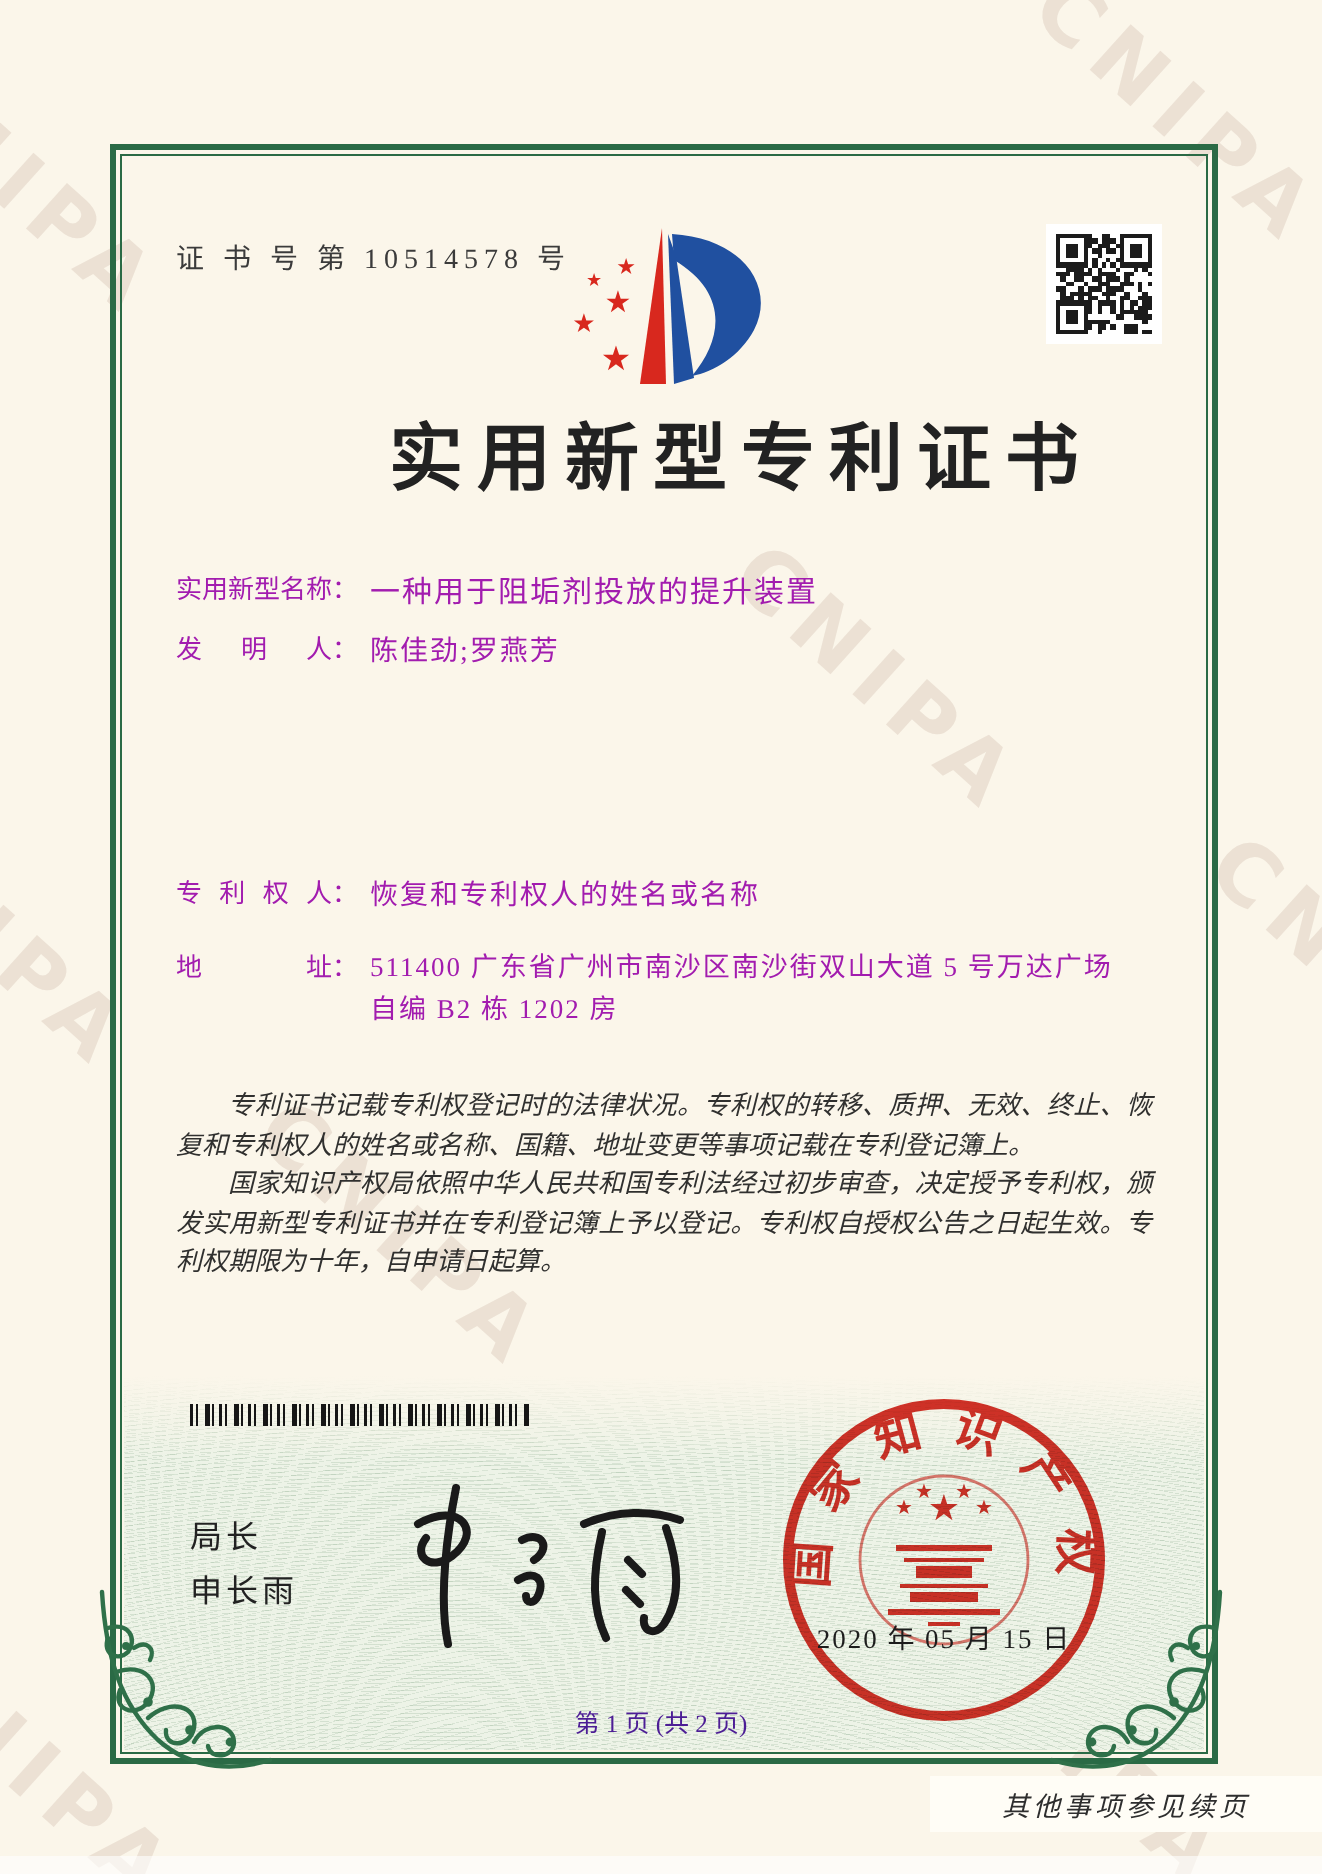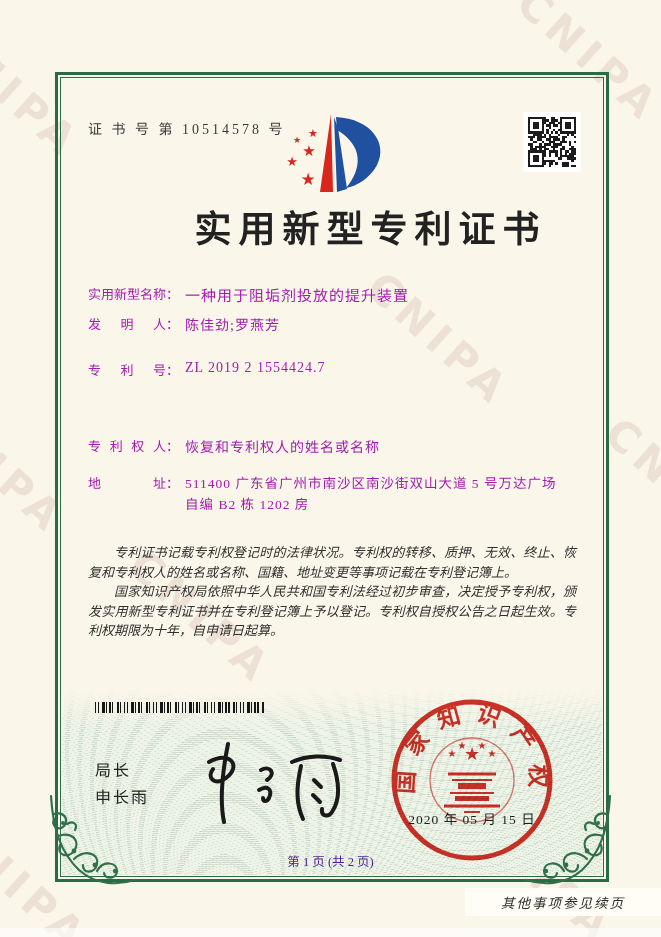--- a/index.html
+++ b/index.html
@@ -47,21 +47,21 @@
       line-height:19.5px;text-align:justify;color:#30302f;font-style:italic;}
   .paras p{margin:0;text-indent:2em;}
   
   .barcode{position:absolute;left:95px;top:702px;width:170px;height:11px;z-index:3;
       background:repeating-linear-gradient(90deg,
         #161616 0 1.5px, rgba(0,0,0,0) 1.5px 3px,
         #161616 3px 4px, rgba(0,0,0,0) 4px 7.5px,
         #161616 7.5px 10px, rgba(0,0,0,0) 10px 11px,
         #161616 11px 11.8px, rgba(0,0,0,0) 11.8px 14.5px);}
   .officer{position:absolute;left:95px;top:757px;z-index:3;
-      font-family:Liberation Sans, sans-serif;font-size:16px;color:#222;
+      font-family:Liberation Mono, monospace;font-size:16px;color:#222;
       line-height:27px;letter-spacing:2px;}
   .signature{position:absolute;left:198px;top:740px;width:150px;height:85px;z-index:3;}
   .seal{position:absolute;left:386px;top:694px;width:172px;height:172px;z-index:4;
       mix-blend-mode:multiply;opacity:.95;}
   .seal-date{position:absolute;left:388px;top:808px;width:168px;text-align:center;z-index:5;
       font-size:13.5px;color:#1d1d1d;letter-spacing:1px;white-space:nowrap;}
   .page-info{position:absolute;left:0;top:851px;width:661px;text-align:center;z-index:3;
       font-size:12.5px;color:#4c1d95;}
   .continuation{position:absolute;left:0;top:888px;width:661px;text-align:right;z-index:3;}
   .continuation span{display:inline-block;background:#fffdf6;padding:4px 36px;
@@ -582,23 +582,20 @@
     </div>
 
   <div class="title">实用新型专利证书</div>
 
   <div class="frow" style="top:284px">
     <span class="flabel">实用新型名称</span><span class="fcolon">：</span><span class="fvalue big">一种用于阻垢剂投放的提升装置</span>
   </div>
   <div class="frow" style="top:314px">
     <span class="flabel">发明人</span><span class="fcolon">：</span><span class="fvalue">陈佳劲;罗燕芳</span>
   </div>
-  <div class="frow" style="top:360px">
-    <span class="flabel">专利号</span><span class="fcolon">：</span><span class="fvalue">ZL 2019 2 1554424.7</span>
-  </div>
   <div class="frow" style="top:436px">
     <span class="flabel">专利权人</span><span class="fcolon">：</span><span class="fvalue">恢复和专利权人的姓名或名称</span>
   </div>
   <div class="frow addr" style="top:473px">
     <span class="flabel">地址</span><span class="fcolon">：</span><span class="fvalue">511400 广东省广州市南沙区南沙街双山大道 5 号万达广场自编 B2 栋 1202 房</span>
   </div>
 
   <div class="paras">
     <p>专利证书记载专利权登记时的法律状况。专利权的转移、质押、无效、终止、恢复和专利权人的姓名或名称、国籍、地址变更等事项记载在专利登记簿上。</p>
     <p>国家知识产权局依照中华人民共和国专利法经过初步审查，决定授予专利权，颁发实用新型专利证书并在专利登记簿上予以登记。专利权自授权公告之日起生效。专利权期限为十年，自申请日起算。</p>

